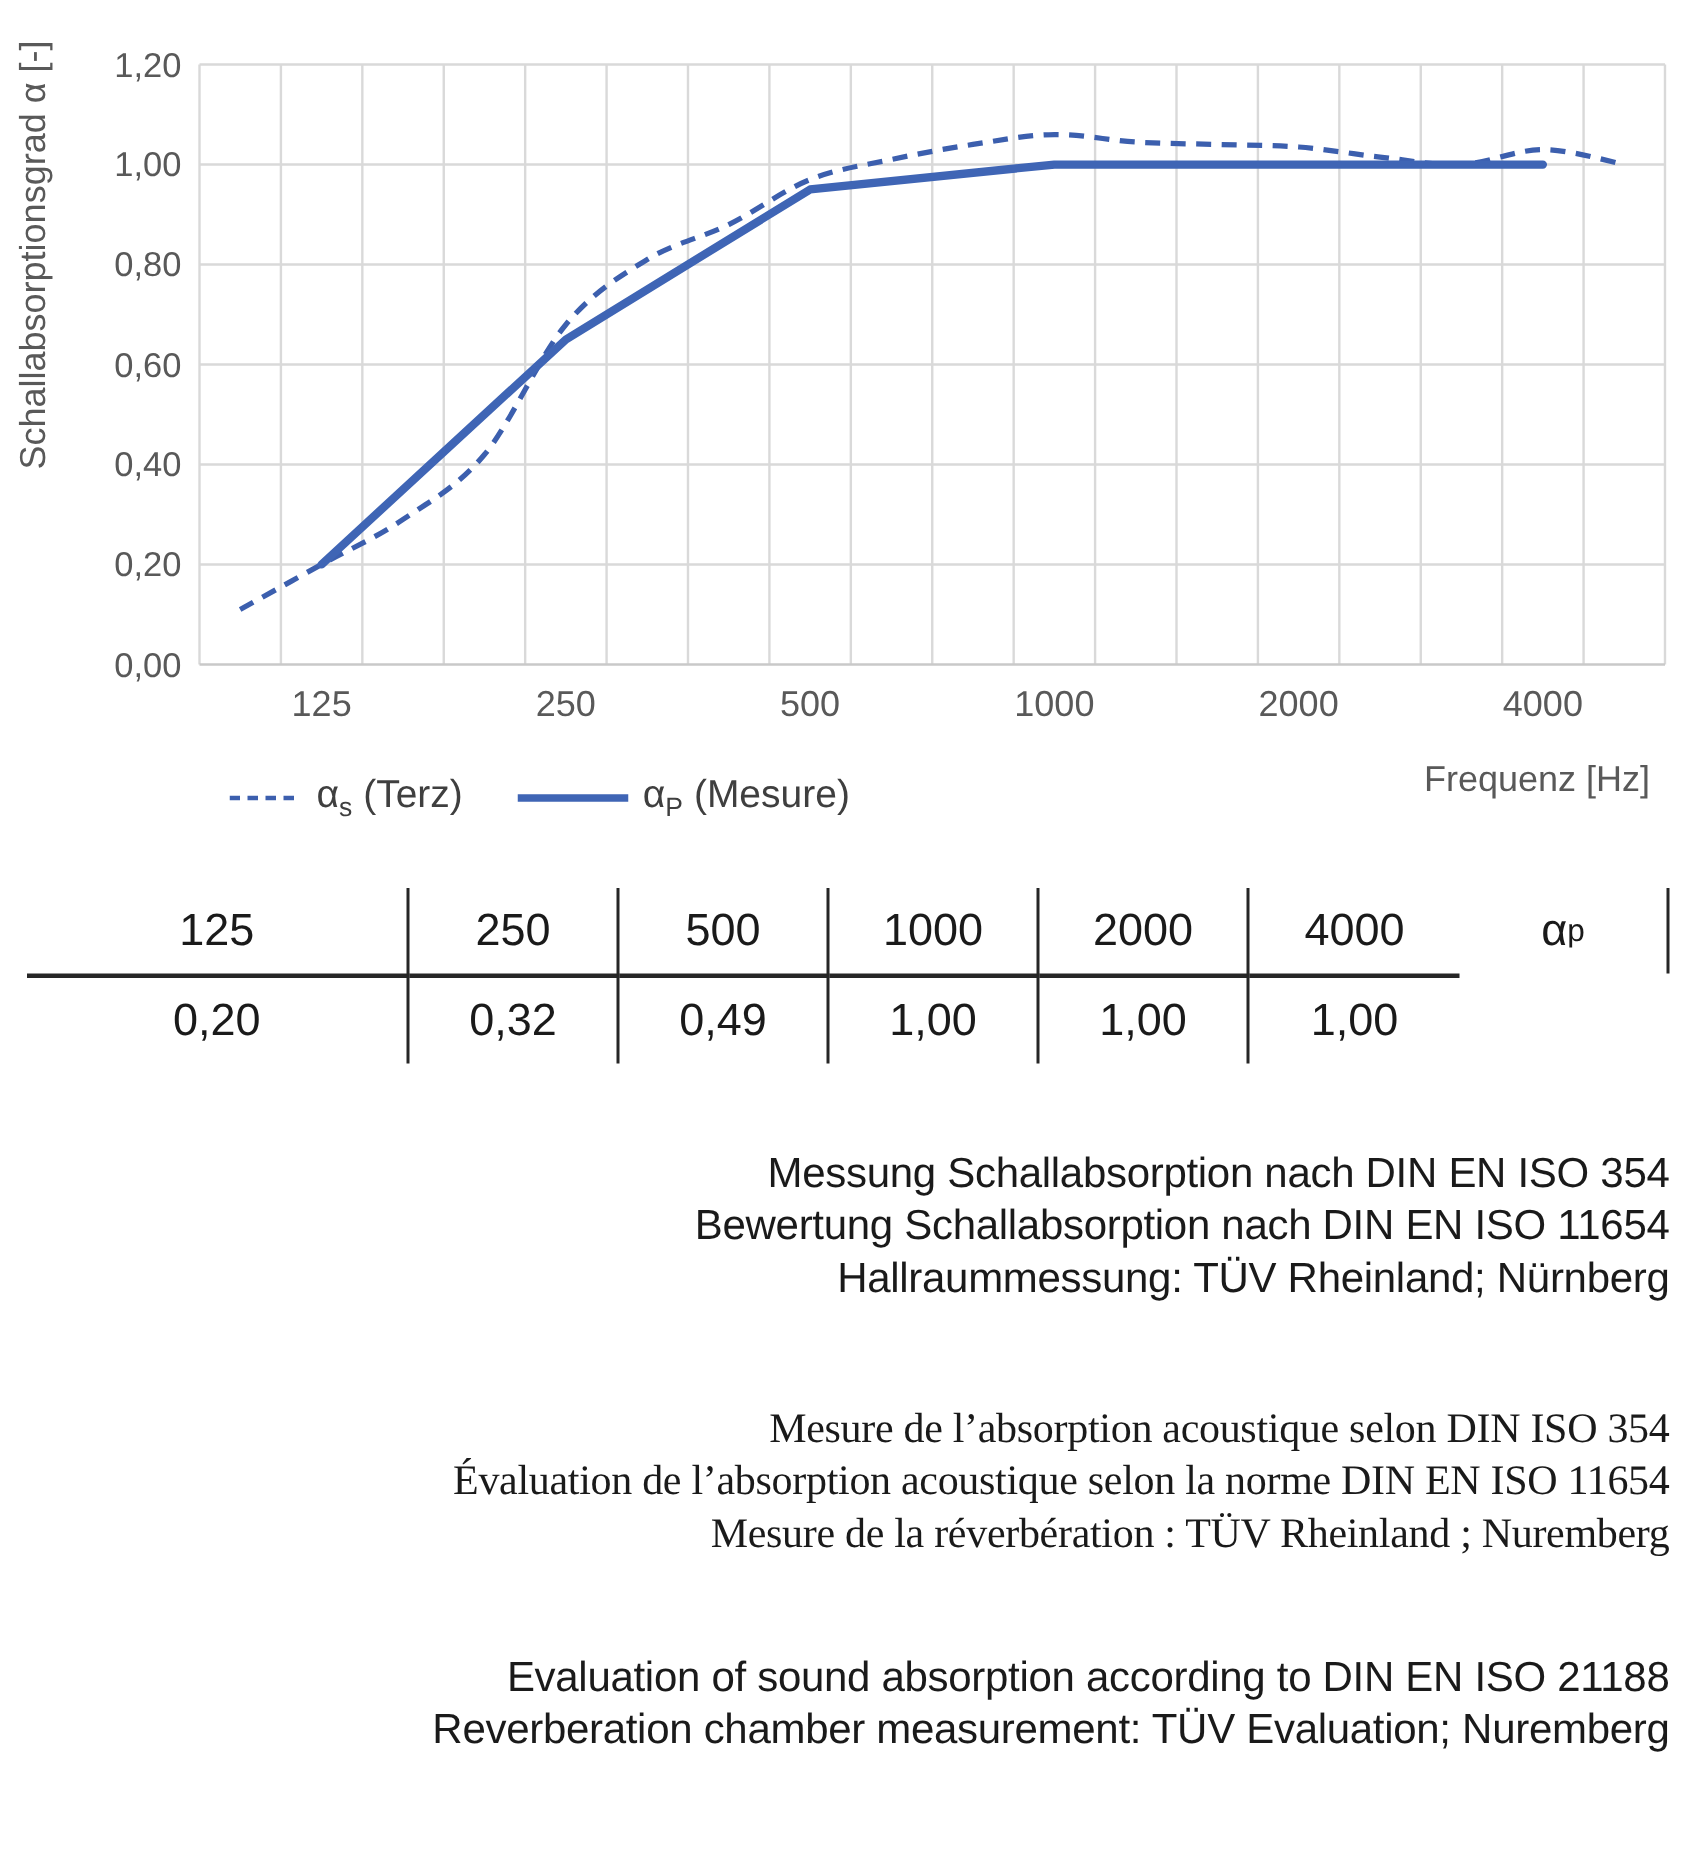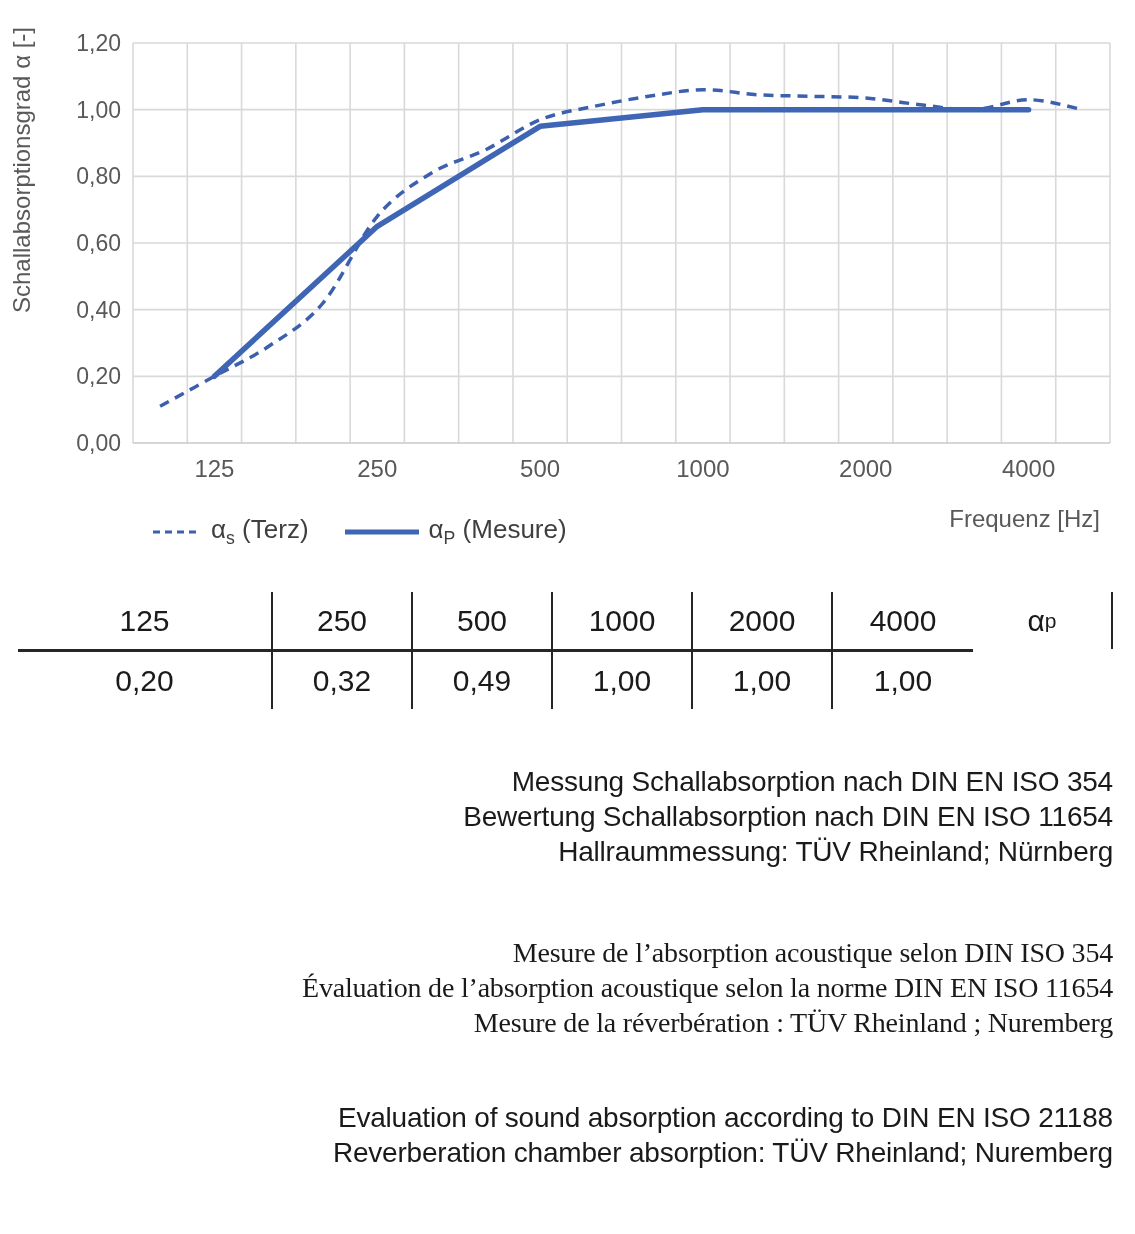--- a/index.html
+++ b/index.html
@@ -135,16 +135,16 @@
     <div>Bewertung Schallabsorption nach DIN EN ISO 11654</div>
     <div>Hallraummessung: TÜV Rheinland; Nürnberg</div>
   </div>
   <div class="note note-fr">
     <div>Mesure de l’absorption acoustique selon DIN ISO 354</div>
     <div>Évaluation de l’absorption acoustique selon la norme DIN EN ISO 11654</div>
     <div>Mesure de la réverbération : TÜV Rheinland ; Nuremberg</div>
   </div>
   <div class="note note-en">
     <div>Evaluation of sound absorption according to DIN EN ISO 21188</div>
-    <div>Reverberation chamber absorption: TÜV Rheinland; Nuremberg</div>
+    <div>Reverberation chamber measurement: TÜV Evaluation; Nuremberg</div>
   </div>
 
 </div>
 
 </body></html>

